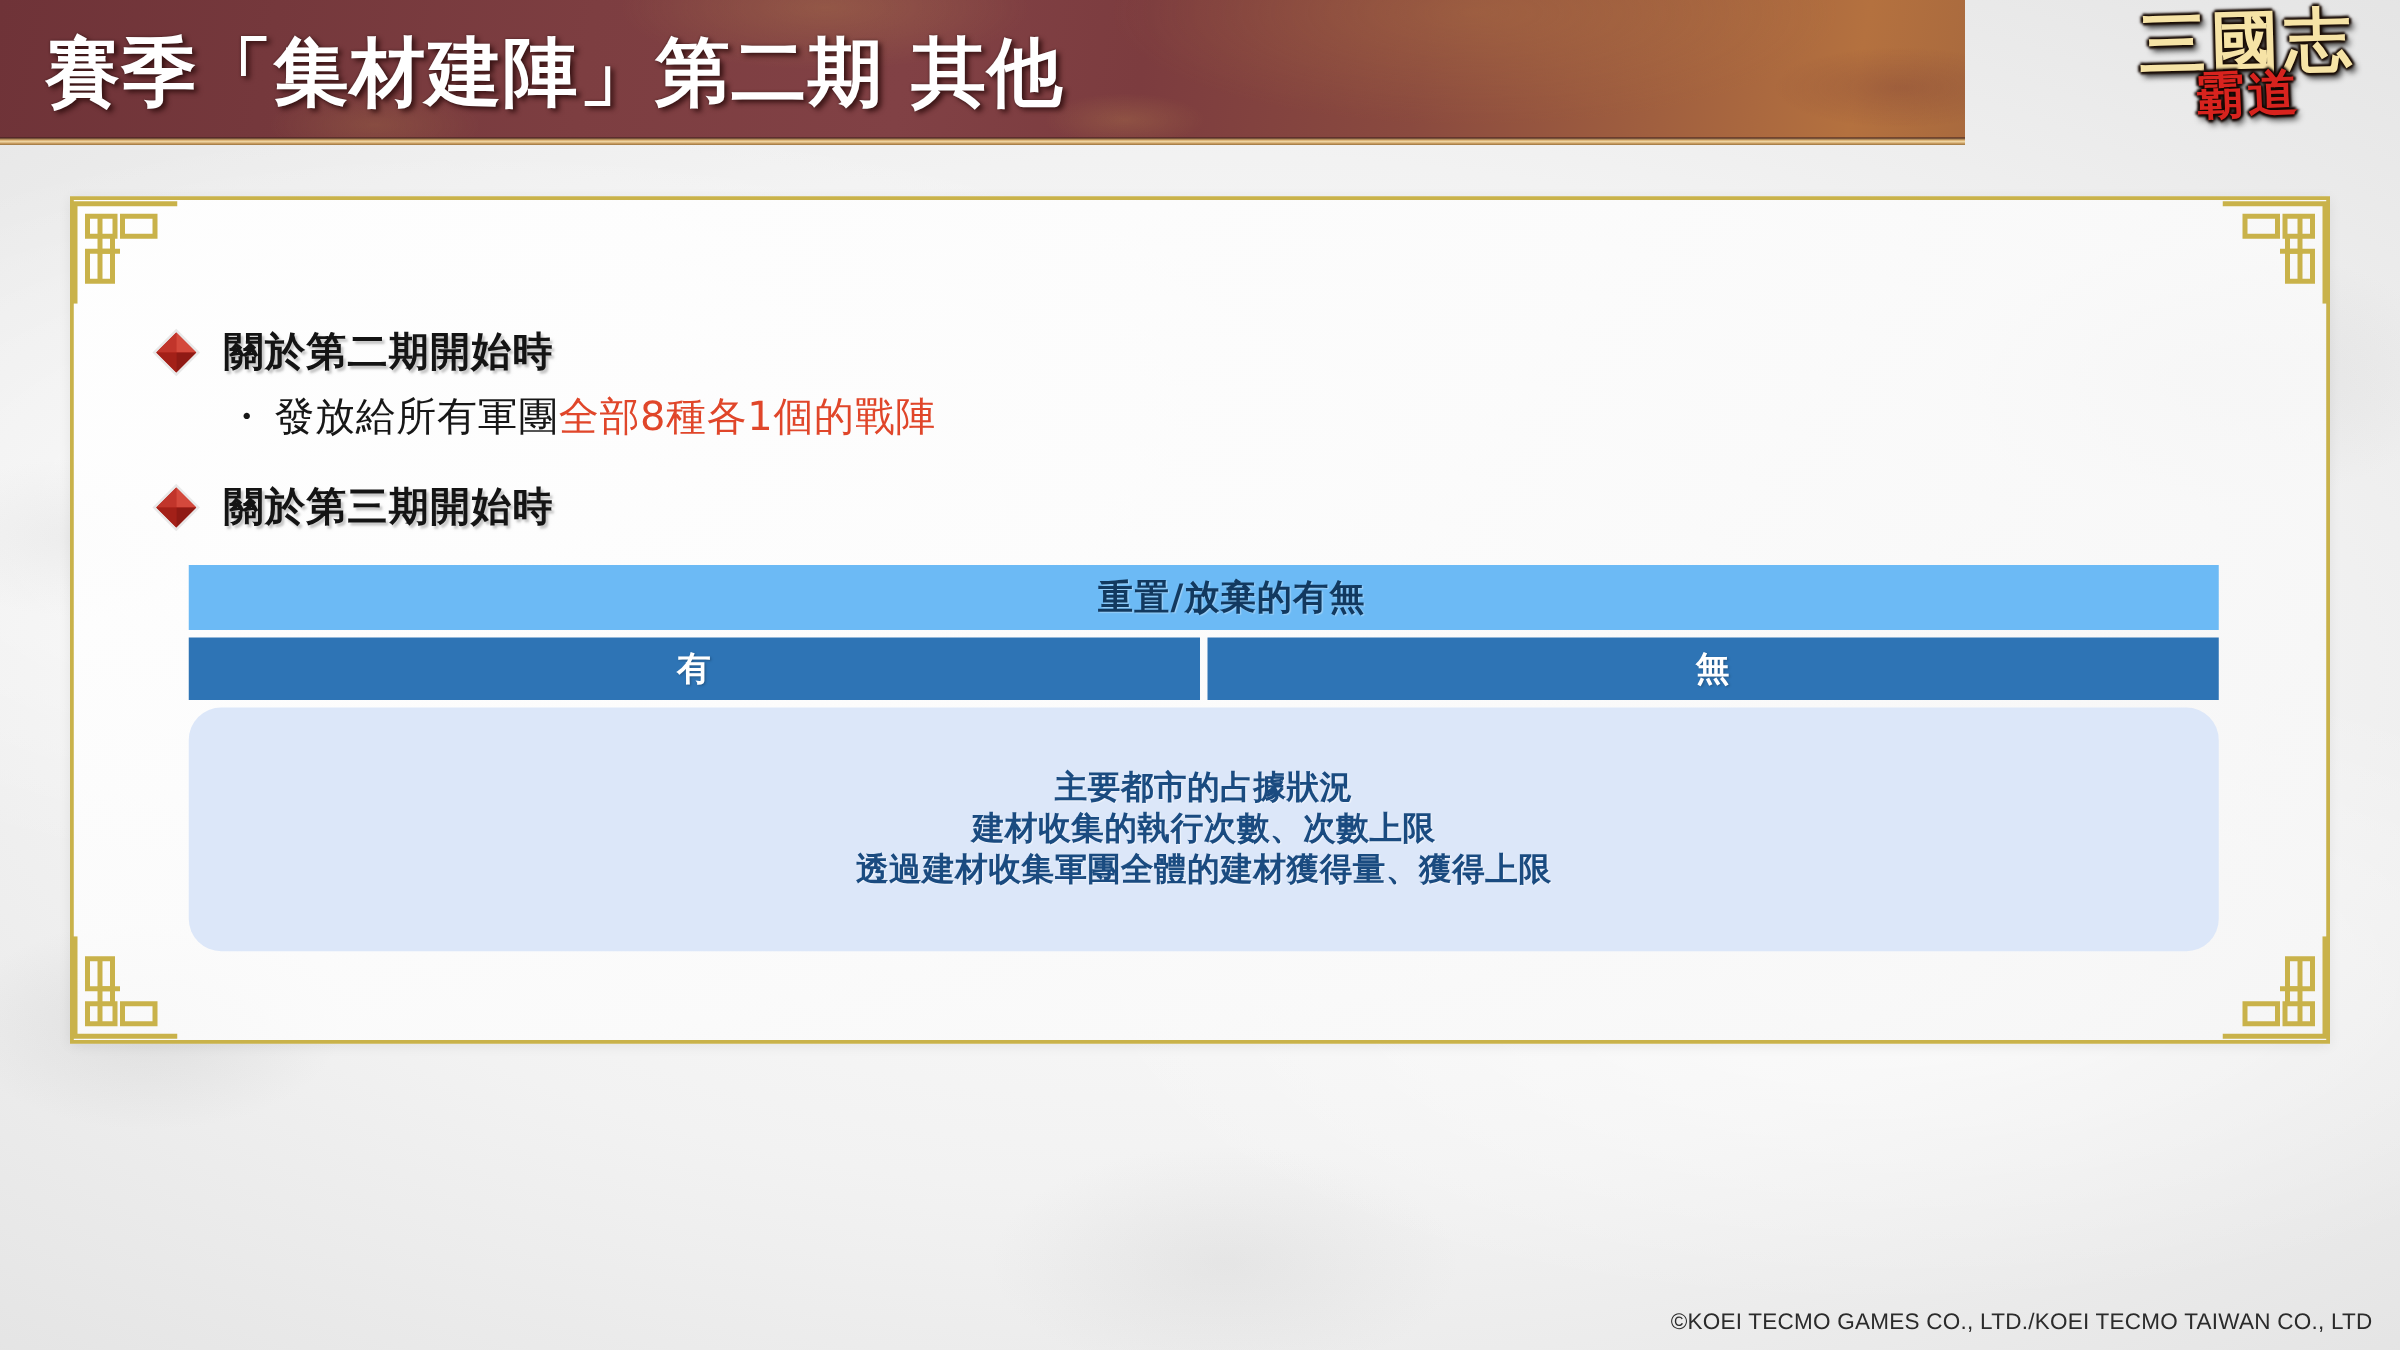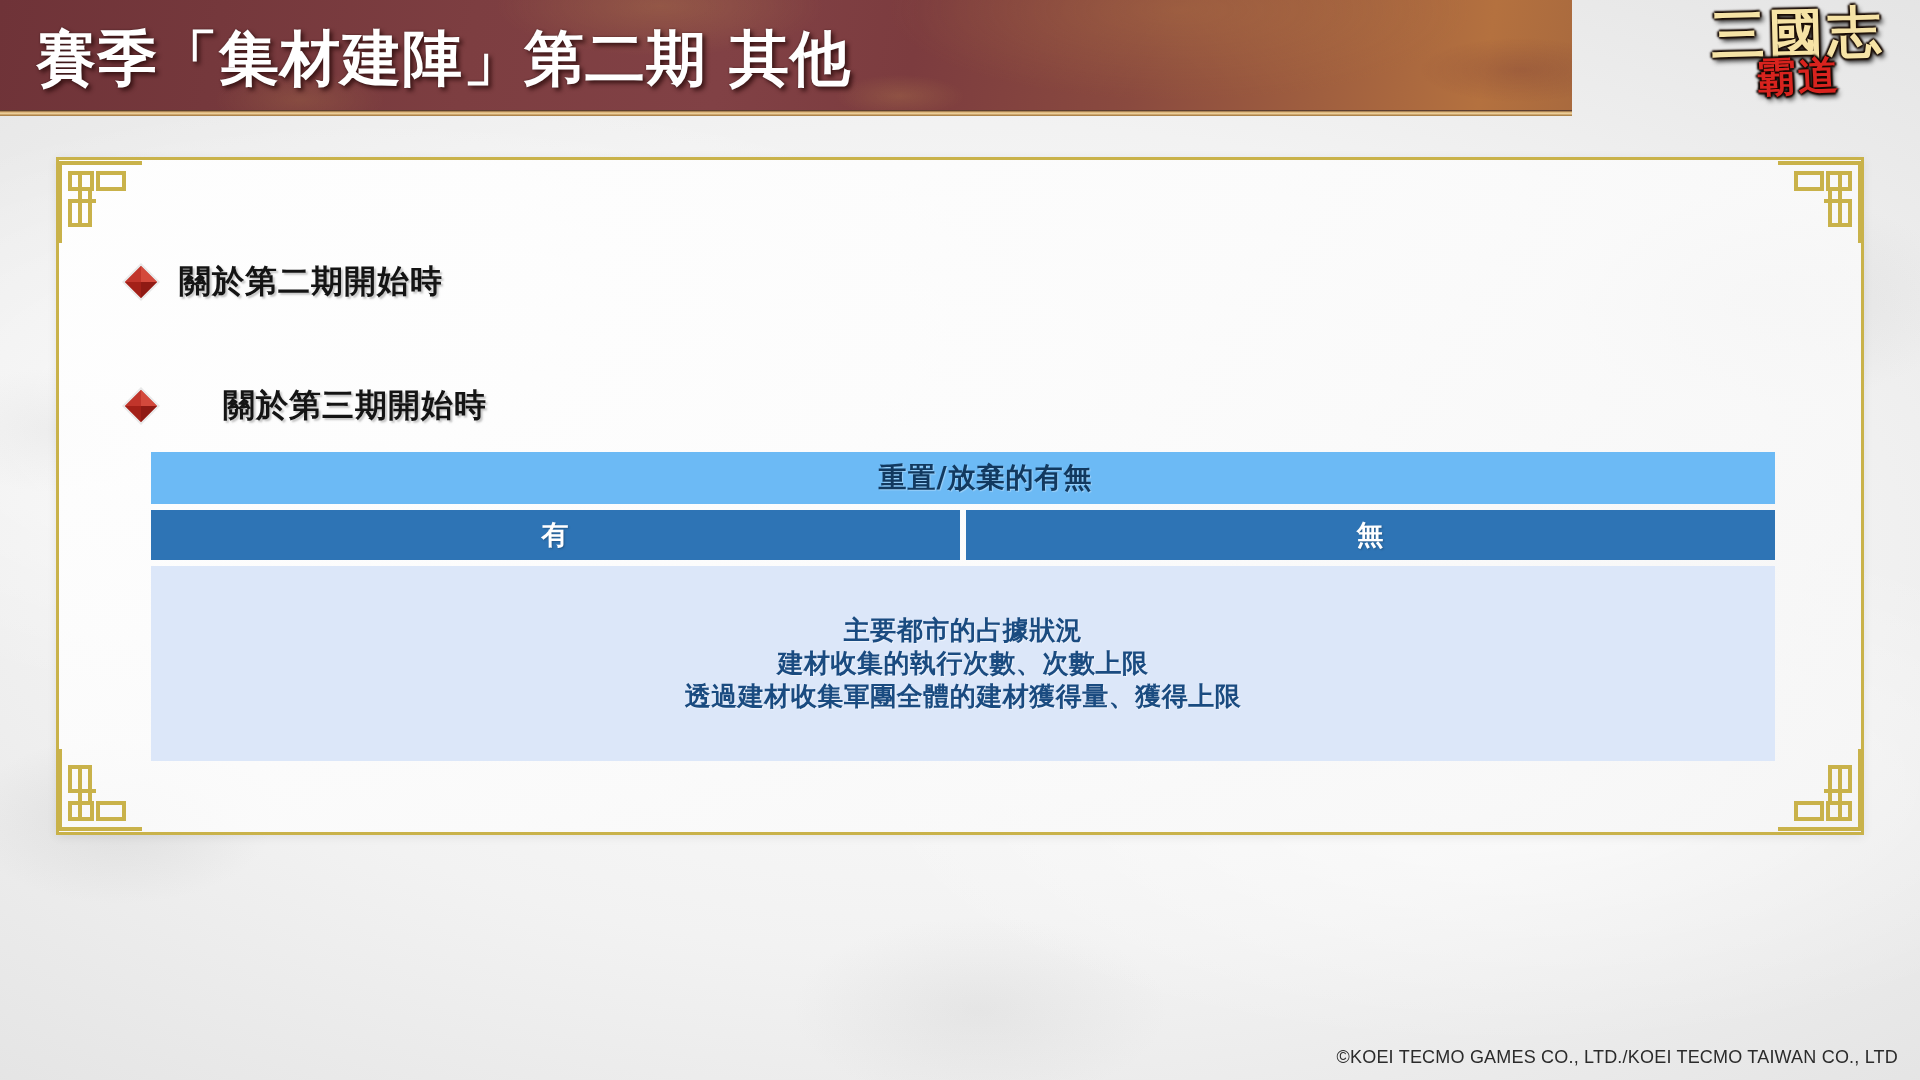--- a/index.html
+++ b/index.html
@@ -100,21 +100,21 @@
   .corner.tl { left:-3px;  top:-3px; }
   .corner.tr { right:-3px; top:-3px;  transform:scaleX(-1); }
   .corner.bl { left:-3px;  bottom:-3px; transform:scaleY(-1); }
   .corner.br { right:-3px; bottom:-3px; transform:scale(-1,-1); }
 
   
   .content { position:absolute; left:0; top:0; width:100%; height:100%; }
 
   .heading-row { position:absolute; display:flex; align-items:center; }
   .heading-row.h1 { left:62px; top:100px; }
-  .heading-row.h2 { left:62px; top:224px;gap:44px; }
+  .heading-row.h2 { left:62px; top:224px; }
 
   .diamond {
     width:40px; height:40px; margin-right:18px; flex:0 0 auto;
     position:relative;
   }
   .diamond svg { display:block; }
 
   .heading-text {
     font-size:32px; font-weight:bold; color:#141414;
     font-family:"DejaVu Sans","Liberation Sans",sans-serif;
@@ -155,20 +155,21 @@
   }
   .tbl-body { display:flex; gap:6px; height:195px; }
   .tbl-body > div {
     flex:1 1 0; background:#dce7f9;
     display:flex; align-items:center; justify-content:center;
     color:#1a4b80; font-size:26px; font-weight:bold;
     line-height:1.28; text-align:center; letter-spacing:.5px;
     font-family:"DejaVu Sans","Liberation Sans",sans-serif;
     text-shadow:1px 1px 1px rgba(255,255,255,0.55);
     padding:0 10px;
+    border-radius:26px;
   }
   .cell-lines span { display:block; white-space:nowrap; }
 
   
   .footer {
     position:absolute; right:22px; bottom:12px;
     font-size:18px; color:#2b2b2b; letter-spacing:.2px;
     font-family:"Liberation Sans","DejaVu Sans",sans-serif;
     white-space:nowrap;
     margin-top:37px;
@@ -246,20 +247,23 @@
           <polygon points="20,4 36,20 20,36 4,20" fill="#b8241c"></polygon>
           <polygon points="20,4 36,20 20,20" fill="#d4493c"></polygon>
           <polygon points="4,20 20,4 20,20" fill="#c1352b"></polygon>
           <polygon points="20,20 36,20 20,36" fill="#8f1a14"></polygon>
           <polygon points="4,20 20,20 20,36" fill="#a32018"></polygon>
         </svg>
       </div>
       <div class="heading-text">關於第二期開始時</div>
     </div>
 
+    <div class="bullet-line">
+      <span class="bullet-dot">・</span><span>發放給所有軍團</span><span class="emph">全部8種各1個的戰陣</span>
+    </div>
 
     <div class="heading-row h2">
       <div class="diamond">
         <svg viewBox="0 0 40 40" width="40" height="40">
           <polygon points="20,1 39,20 20,39 1,20" fill="#e8e8e8"></polygon>
           <polygon points="20,4 36,20 20,36 4,20" fill="#b8241c"></polygon>
           <polygon points="20,4 36,20 20,20" fill="#d4493c"></polygon>
           <polygon points="4,20 20,4 20,20" fill="#c1352b"></polygon>
           <polygon points="20,20 36,20 20,36" fill="#8f1a14"></polygon>
           <polygon points="4,20 20,20 20,36" fill="#a32018"></polygon>

